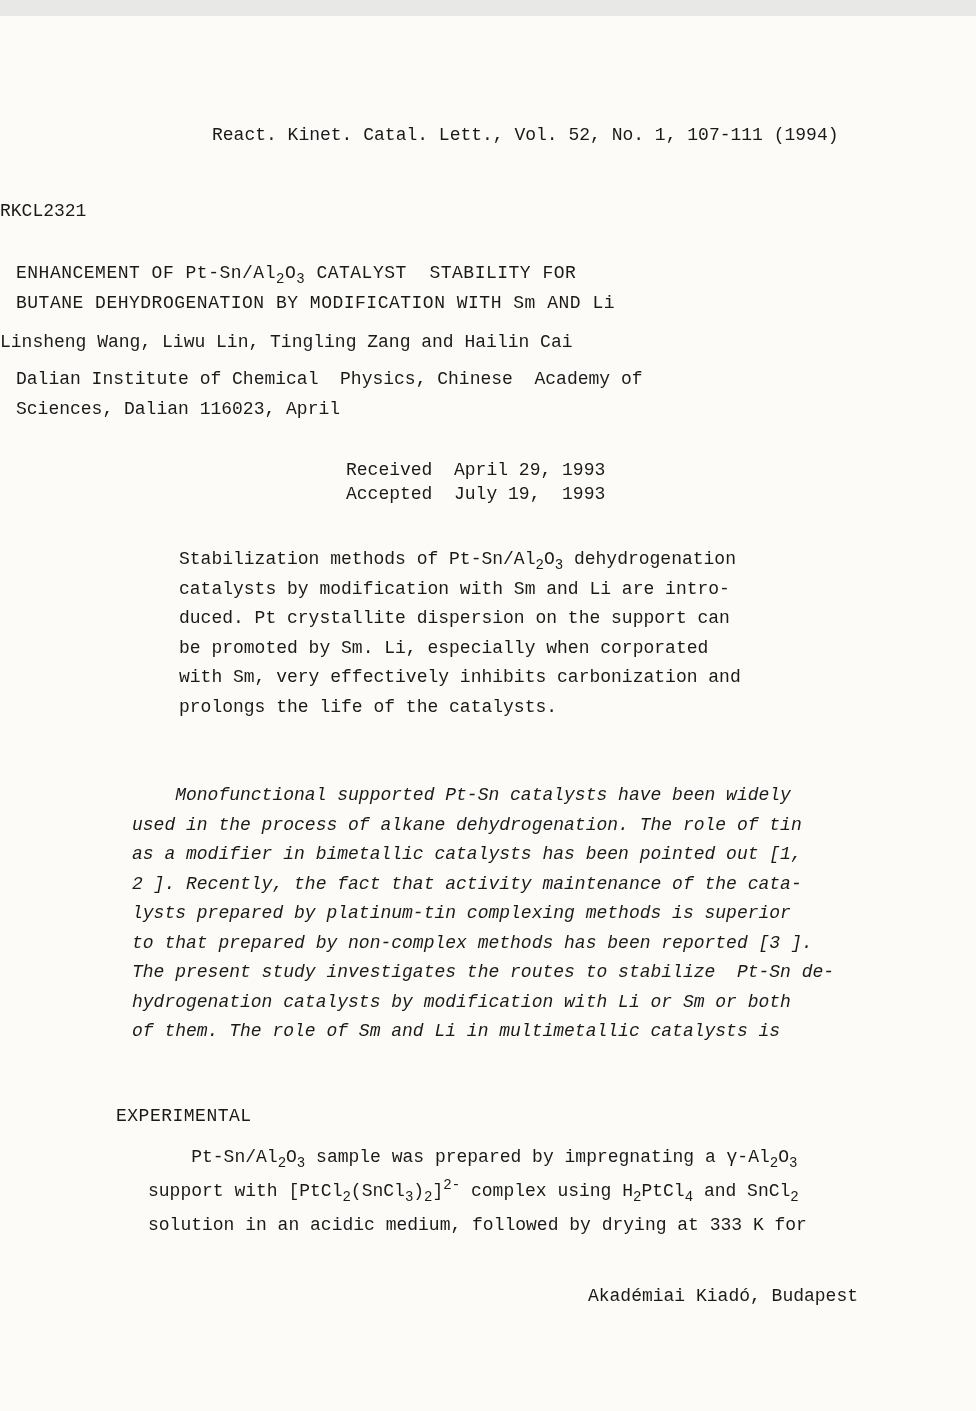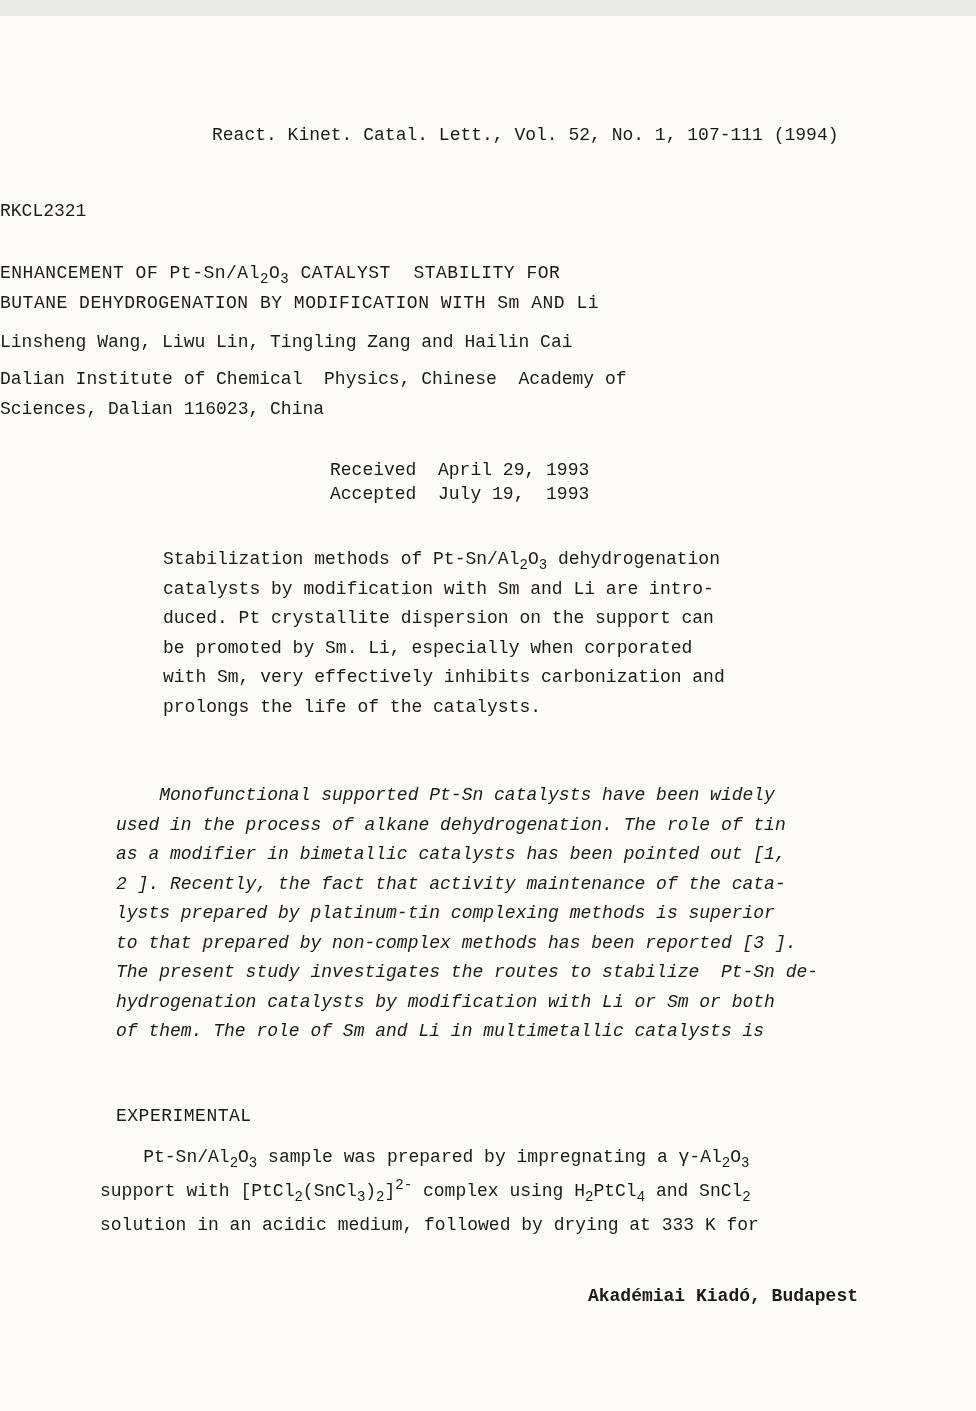--- a/index.html
+++ b/index.html
@@ -12,34 +12,34 @@
     width: 976px;
     height: 1411px;
     margin: 16px auto;
     background: #fcfbf8;
     color: #1a1a1a;
     font-family: "Liberation Mono", "DejaVu Sans Mono", monospace;
     font-size: 18px;
     overflow: hidden;
   }
   .block { position: absolute; }
-  .tline { white-space: pre; }
+  .tline { white-space: pre; padding-left: 16px; }
   .centered { left: 0; width: 960px; }
 
   #journal-ref   { top: 105px; left: 212px; line-height: 29.5px; }
   #article-code  { top: 181px; line-height: 29.5px; }
   #paper-title   { top: 242px; line-height: 30px; letter-spacing: 0.5px; }
   #authors       { top: 311px; line-height: 30px; }
   #affiliation   { top: 348px; line-height: 30px; }
   #dates         { top: 442px; left: 330px; line-height: 24px; }
   #abstract      { top: 529px; left: 163px; line-height: 29.5px; }
   #intro-para    { top: 765px; left: 116px; line-height: 29.5px; font-style: italic; }
   #section-heading { top: 1086px; left: 116px; line-height: 29.5px; letter-spacing: 0.5px; }
-  #experimental-para { top: 1124px; left: 100px; line-height: 34px; }
-  #publisher     { top: 1266px; left: 0; width: 858px; text-align: right; line-height: 29.5px; font-weight: bold; }
+  #experimental-para { top: 1124px; left: 132px; line-height: 34px; }
+  #publisher     { top: 1266px; left: 0; width: 858px; text-align: right; line-height: 29.5px; }
 
   sub {
     font-size: 0.78em;
     vertical-align: -0.38em;
     line-height: 0;
   }
   sup {
     font-size: 0.78em;
     vertical-align: 0.48em;
     line-height: 0;
@@ -56,21 +56,21 @@
 
   <div class="block centered" id="paper-title">
       <div class="tline"><span>ENHANCEMENT OF Pt-Sn/Al</span><sub>2</sub><span>O</span><sub>3</sub><span> CATALYST  STABILITY FOR</span></div>
       <div class="tline">BUTANE DEHYDROGENATION BY MODIFICATION WITH Sm AND Li</div>
     </div>
 
   <div class="block centered" id="authors">Linsheng Wang, Liwu Lin, Tingling Zang and Hailin Cai</div>
 
   <div class="block centered" id="affiliation">
       <div class="tline">Dalian Institute of Chemical  Physics, Chinese  Academy of</div>
-      <div class="tline">Sciences, Dalian 116023, China</div>
+      <div class="tline">Sciences, Dalian 116023, April</div>
     </div>
 
   <div class="block" id="dates">
       <div class="tline">Received  April 29, 1993</div>
       <div class="tline">Accepted  July 19,  1993</div>
     </div>
 
   <div class="block" id="abstract">
       <div class="tline"><span>Stabilization methods of Pt-Sn/Al</span><sub>2</sub><span>O</span><sub>3</sub><span> dehydrogenation</span></div>
       <div class="tline">catalysts by modification with Sm and Li are intro-</div>

